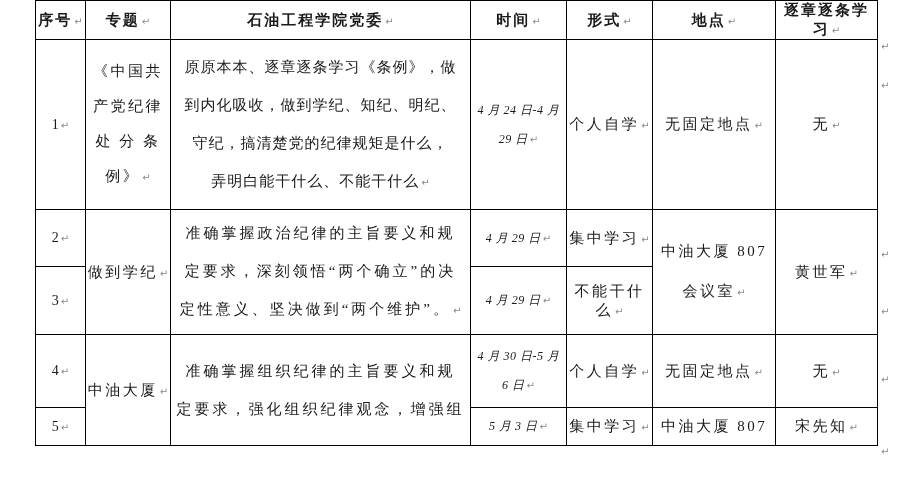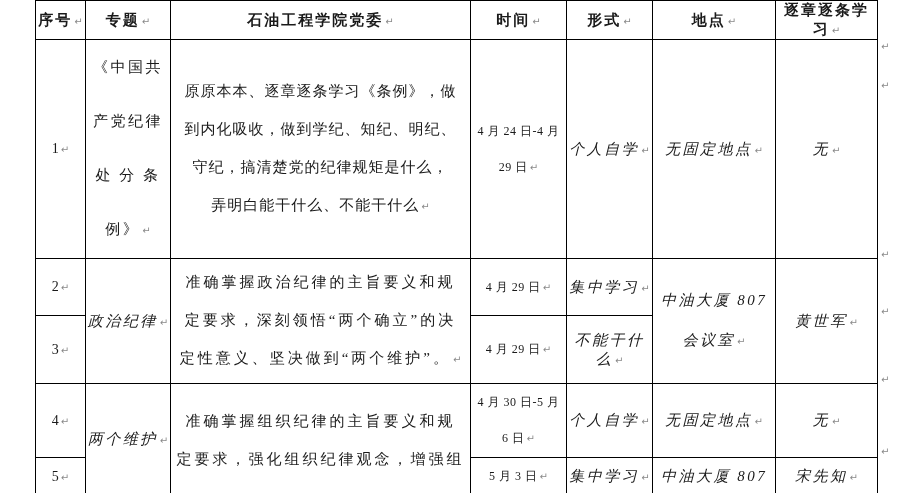--- a/index.html
+++ b/index.html
@@ -20,23 +20,23 @@
     padding-left:48px;
   }
   .sched th, .sched td {
     border:1px solid #000000;
     text-align:center; vertical-align:middle;
     padding:0; overflow:hidden;
   }
   .sched th { font-size:15px; font-weight:bold; letter-spacing:2px; }
   .t { white-space:pre-line; }
   .no   { font-size:14px; letter-spacing:0; }
-  .body15 { font-size:15px; letter-spacing:2.5px;font-style:italic; }
-  .time { font-size:12px; letter-spacing:0.5px; line-height:36px; }
-  .topicml { text-align:left; padding:0 6px; font-size:15px; letter-spacing:2.5px; line-height:54px; }
+  .body15 { font-size:15px; letter-spacing:2.5px; }
+  .time { font-size:12px; letter-spacing:0.5px; line-height:29px;font-style:italic; }
+  .topicml { text-align:left; padding:0 6px; font-size:15px; letter-spacing:2.5px; line-height:35px; }
   .content { text-align:left; padding:0 7px; font-size:15px; line-height:38px;margin-top:16px; }
   .ls1 { letter-spacing:1px; }
   .ls3 { letter-spacing:3px; }
   .place2 { line-height:40px; }
   .pm {
     color:#8a8a8a; font-size:10px; letter-spacing:0;
     font-family:"DejaVu Sans",sans-serif; margin-left:2px;
     font-weight:normal;
   }
   .rm { position:absolute; left:879px; }
@@ -81,40 +81,40 @@
 弄明白能干什么、不能干什么</span><span class="pm">↵</span></td>
       <td class="time"><span class="t">4 月 24 日-4 月
 29 日</span><span class="pm">↵</span></td>
       <td class="body15"><span class="t">个人自学</span><span class="pm">↵</span></td>
       <td class="body15"><span class="t">无固定地点</span><span class="pm">↵</span></td>
       <td class="body15"><span class="t">无</span><span class="pm">↵</span></td>
     </tr>
 
     <tr style="height:57px">
       <td class="no"><span class="t">2</span><span class="pm">↵</span></td>
-      <td class="body15" rowspan="2"><span class="t">政治纪律</span><span class="pm">↵</span></td>
+      <td class="body15" rowspan="2"><span class="t">做到学纪</span><span class="pm">↵</span></td>
       <td class="content ls3" rowspan="2"><span class="t">准确掌握政治纪律的主旨要义和规
 定要求，深刻领悟“两个确立”的决
 定性意义、坚决做到“两个维护”。</span><span class="pm">↵</span></td>
       <td class="time"><span class="t">4 月 29 日</span><span class="pm">↵</span></td>
       <td class="body15"><span class="t">集中学习</span><span class="pm">↵</span></td>
       <td class="body15 place2" rowspan="2"><span class="t">中油大厦 807
 会议室</span><span class="pm">↵</span></td>
       <td class="body15" rowspan="2"><span class="t">黄世军</span><span class="pm">↵</span></td>
     </tr>
 
     <tr style="height:68px">
       <td class="no"><span class="t">3</span><span class="pm">↵</span></td>
       <td class="time"><span class="t">4 月 29 日</span><span class="pm">↵</span></td>
       <td class="body15"><span class="t">不能干什么</span><span class="pm">↵</span></td>
     </tr>
 
     <tr style="height:73px">
       <td class="no"><span class="t">4</span><span class="pm">↵</span></td>
-      <td class="body15" rowspan="2"><span class="t">两个维护</span><span class="pm">↵</span></td>
+      <td class="body15" rowspan="2"><span class="t">中油大厦</span><span class="pm">↵</span></td>
       <td class="content ls3" rowspan="2"><span class="t">准确掌握组织纪律的主旨要义和规
 定要求，强化组织纪律观念，增强组</span></td>
       <td class="time"><span class="t">4 月 30 日-5 月
 6 日</span><span class="pm">↵</span></td>
       <td class="body15"><span class="t">个人自学</span><span class="pm">↵</span></td>
       <td class="body15"><span class="t">无固定地点</span><span class="pm">↵</span></td>
       <td class="body15"><span class="t">无</span><span class="pm">↵</span></td>
     </tr>
 
     <tr style="height:38px">

